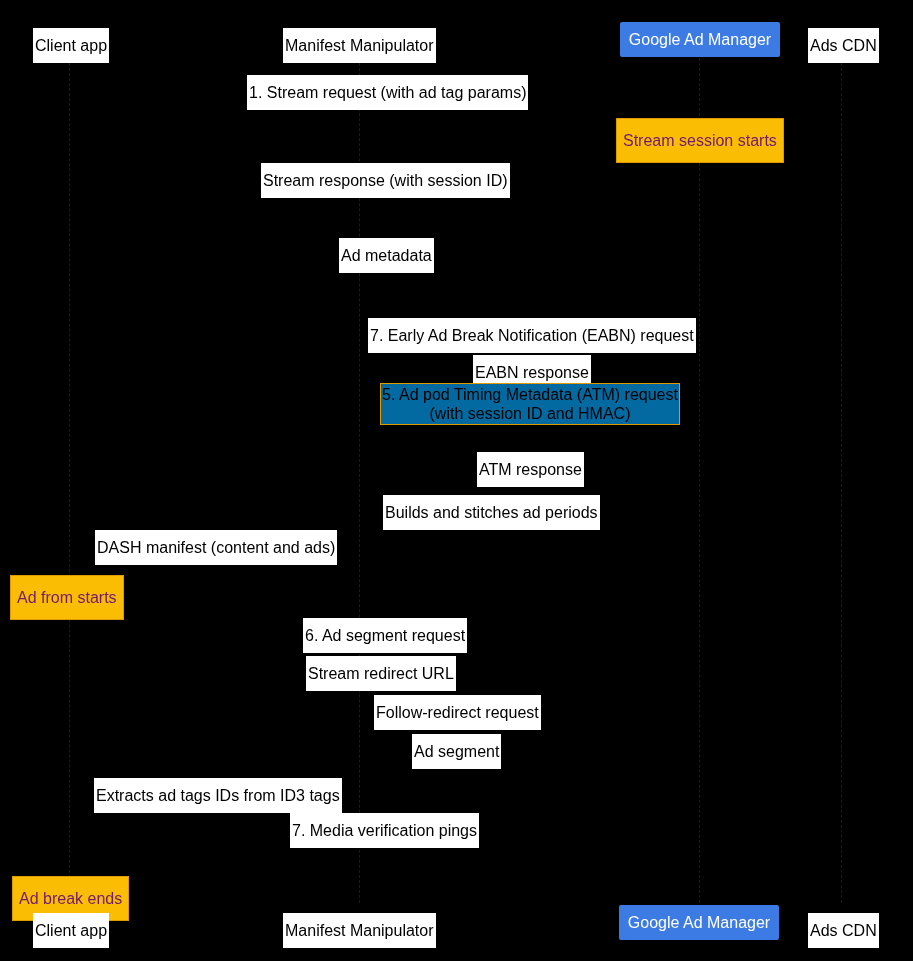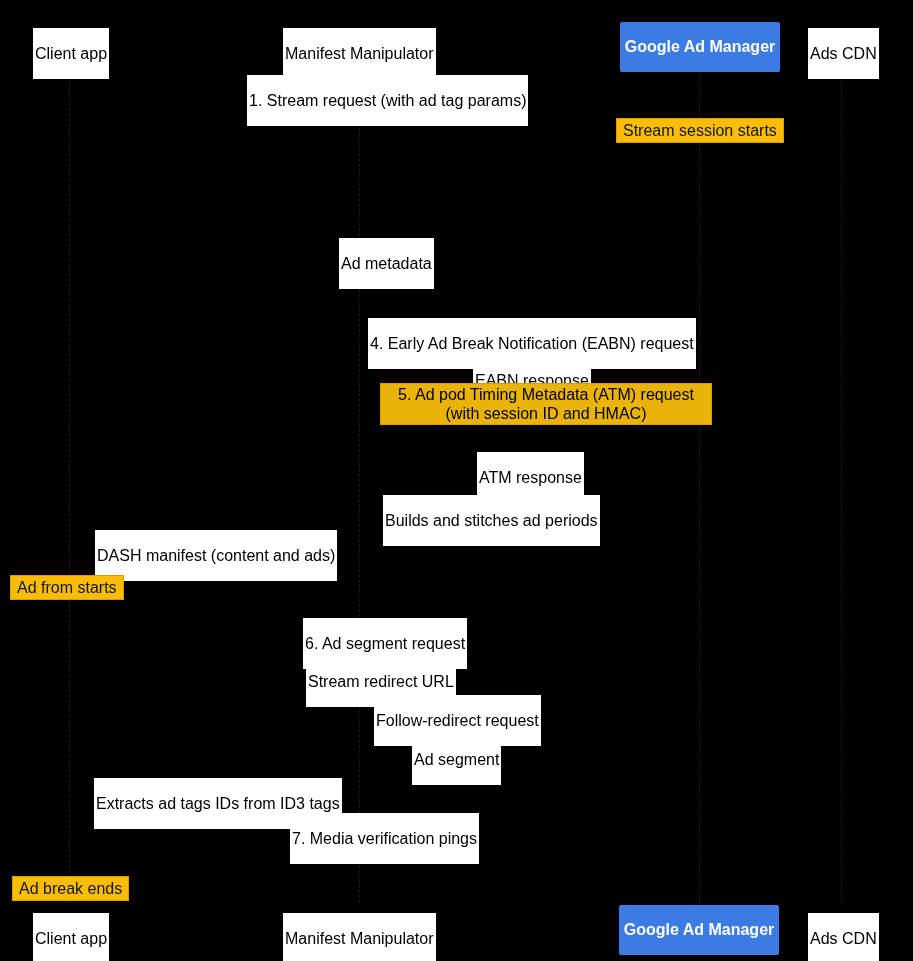--- a/index.html
+++ b/index.html
@@ -21,58 +21,57 @@
     height: 845px;
     width: 0;
     border-left: 1px dashed #1b1b1b;
   }
   .lbl {
     position: absolute;
     background: #ffffff;
     color: #000000;
     font-size: 16px;
     line-height: 19px;
-    padding: 16px 2px;
+    padding: 8px 2px;
     white-space: nowrap;
   }
   .note {
     position: absolute;
     background: #FBBC04;
     border: 1px solid #DE9B00;
-    color: #0f172a;
+    color: #701a75;
     font-size: 16px;
     line-height: 19px;
-    padding: 2px 6px;
+    padding: 12px 6px;
     white-space: nowrap;
   }
   .note-wide {
     position: absolute;
-    background: #eab308;
+    background: #0369a1;
     border: 1px solid #DE9B00;
     color: #000000;
     font-size: 16px;
     line-height: 19px;
-    padding: 1px 16px;
+    padding: 1px 0;
     width: 298px;
     text-align: center;
   }
   .note-wide span { display: block; }
   .actor-blue {
     position: absolute;
     background: #3C7BE4;
     color: #ffffff;
     font-size: 16px;
     width: 160px;
-    height: 50px;
+    height: 35px;
     display: flex;
     align-items: center;
     justify-content: center;
     border-radius: 2px;
     white-space: nowrap;
-    font-weight: bold;
   }
 </style>
 </head>
 <body>
 
 <div class="stage">
 
   <div class="lifeline" style="left:69px"></div>
   <div class="lifeline" style="left:359px"></div>
   <div class="lifeline" style="left:699px"></div>
@@ -80,22 +79,23 @@
 
   <div class="lbl" style="left:33px;top:28px">Client app</div>
   <div class="lbl" style="left:283px;top:28px">Manifest Manipulator</div>
   <div class="actor-blue" style="left:620px;top:22px">Google Ad Manager</div>
   <div class="lbl" style="left:808px;top:28px">Ads CDN</div>
 
   <div class="lbl" style="left:247px;top:75px">1. Stream request (with ad tag params)</div>
 
   <div class="note" style="left:616px;top:118px">Stream session starts</div>
 
+  <div class="lbl" style="left:261px;top:163px">Stream response (with session ID)</div>
   <div class="lbl" style="left:339px;top:238px">Ad metadata</div>
-  <div class="lbl" style="left:368px;top:318px">4. Early Ad Break Notification (EABN) request</div>
+  <div class="lbl" style="left:368px;top:318px">7. Early Ad Break Notification (EABN) request</div>
   <div class="lbl" style="left:473px;top:355px">EABN response</div>
 
   <div class="note-wide" style="left:380px;top:383px">
     <span>5. Ad pod Timing Metadata (ATM) request</span>
     <span>(with session ID and HMAC)</span>
   </div>
 
   <div class="lbl" style="left:477px;top:452px">ATM response</div>
   <div class="lbl" style="left:95px;top:530px">DASH manifest (content and ads)</div>
   <div class="lbl" style="left:383px;top:495px">Builds and stitches ad periods</div>

